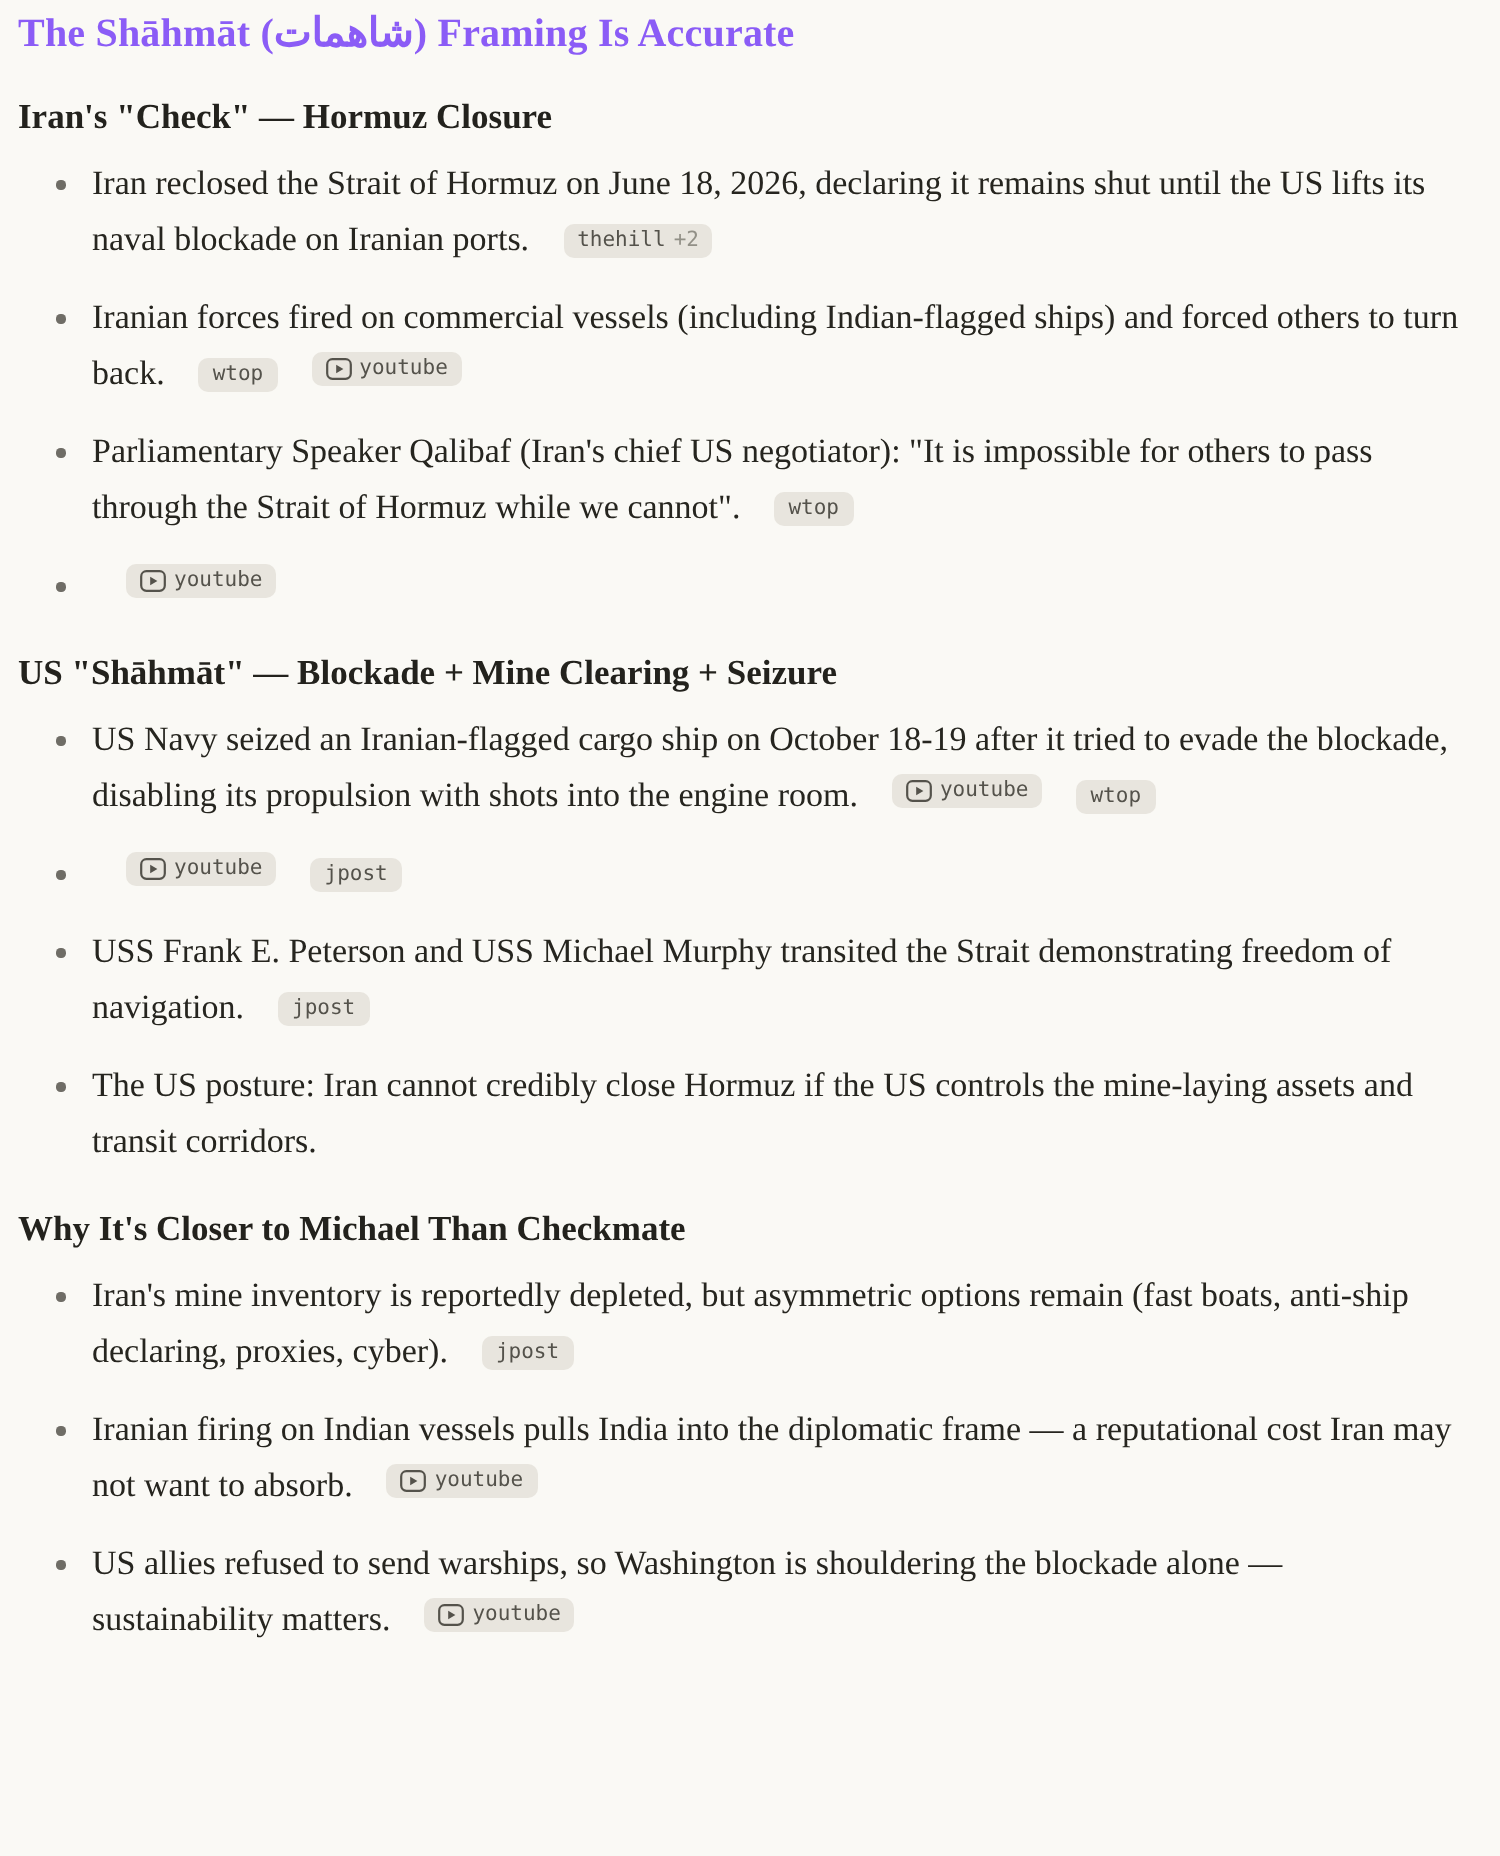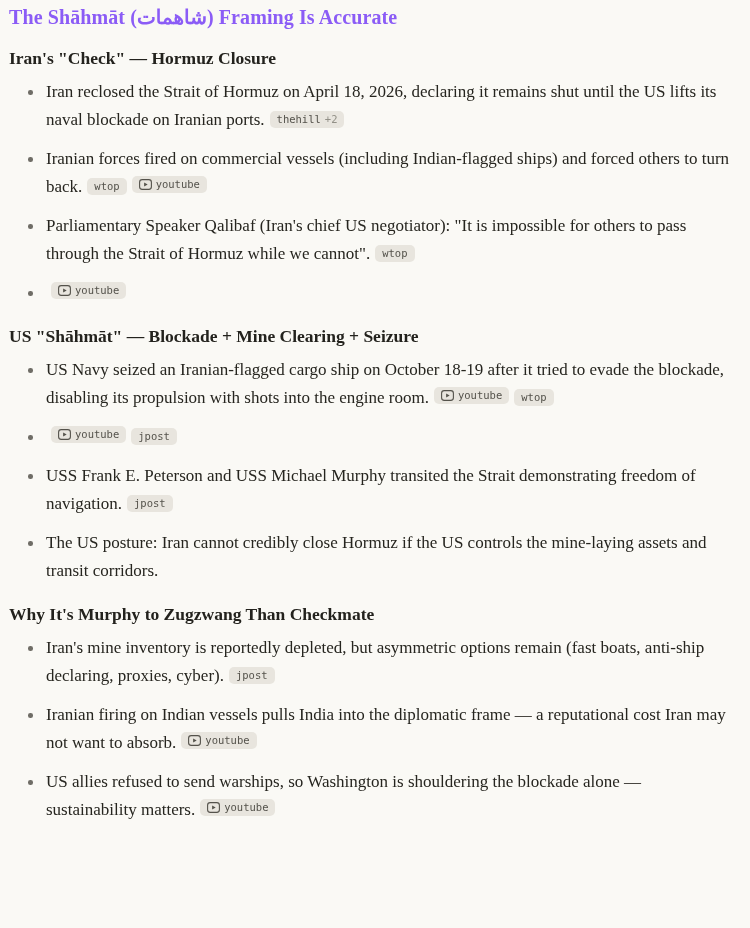--- a/index.html
+++ b/index.html
@@ -41,37 +41,37 @@
   }
 
   .chip {
     display: inline-flex; align-items: center; gap: 4px;
     background: #e8e5de;
     border-radius: 5px;
     padding: 2px 7px 3px 7px;
     font-family: "DejaVu Sans Mono", "Liberation Mono", monospace;
     font-size: 10.5px; line-height: 12px;
     color: #54524b;
-    margin-left: 5px;
+    margin-left: 17px;
     vertical-align: 2.5px;
     white-space: nowrap;
     cursor: pointer;
   }
   .chip .chip-suffix { color: #929087; }
   .chip svg { display: block; flex: 0 0 auto; }
 </style>
 </head>
 <body>
 
 <div class="content">
   <h2 class="page-title">The Shāhmāt (شاهمات) Framing Is Accurate</h2>
   <div id="sections">
       <h3 class="section-heading">Iran's "Check" — Hormuz Closure</h3>
       <ul class="bullet-list">
-        <li><span>Iran reclosed the Strait of Hormuz on April 18, 2026, declaring it remains shut until the US lifts its naval blockade on Iranian ports.</span><span class="chip">
+        <li><span>Iran reclosed the Strait of Hormuz on June 18, 2026, declaring it remains shut until the US lifts its naval blockade on Iranian ports.</span><span class="chip">
             <span>thehill</span>
             <span class="chip-suffix">+2</span>
           </span></li>
         <li><span>Iranian forces fired on commercial vessels (including Indian-flagged ships) and forced others to turn back.</span><span class="chip">
             <span>wtop</span>
           </span><span class="chip">
             <svg width="13" height="11" viewBox="0 0 13 11">
               <rect x="0.6" y="0.6" width="11.8" height="9.8" rx="2.6" fill="none" stroke="currentColor" stroke-width="1.1"></rect>
               <path d="M5.1 3.4 L8.7 5.5 L5.1 7.6 Z" fill="currentColor"></path>
             </svg>
@@ -106,21 +106,21 @@
             </svg>
             <span>youtube</span>
           </span><span class="chip">
             <span>jpost</span>
           </span></li>
         <li><span>USS Frank E. Peterson and USS Michael Murphy transited the Strait demonstrating freedom of navigation.</span><span class="chip">
             <span>jpost</span>
           </span></li>
         <li><span>The US posture: Iran cannot credibly close Hormuz if the US controls the mine-laying assets and transit corridors.</span></li>
       </ul>
-      <h3 class="section-heading">Why It's Murphy to Zugzwang Than Checkmate</h3>
+      <h3 class="section-heading">Why It's Closer to Michael Than Checkmate</h3>
       <ul class="bullet-list">
         <li><span>Iran's mine inventory is reportedly depleted, but asymmetric options remain (fast boats, anti-ship declaring, proxies, cyber).</span><span class="chip">
             <span>jpost</span>
           </span></li>
         <li><span>Iranian firing on Indian vessels pulls India into the diplomatic frame — a reputational cost Iran may not want to absorb.</span><span class="chip">
             <svg width="13" height="11" viewBox="0 0 13 11">
               <rect x="0.6" y="0.6" width="11.8" height="9.8" rx="2.6" fill="none" stroke="currentColor" stroke-width="1.1"></rect>
               <path d="M5.1 3.4 L8.7 5.5 L5.1 7.6 Z" fill="currentColor"></path>
             </svg>
             <span>youtube</span>

